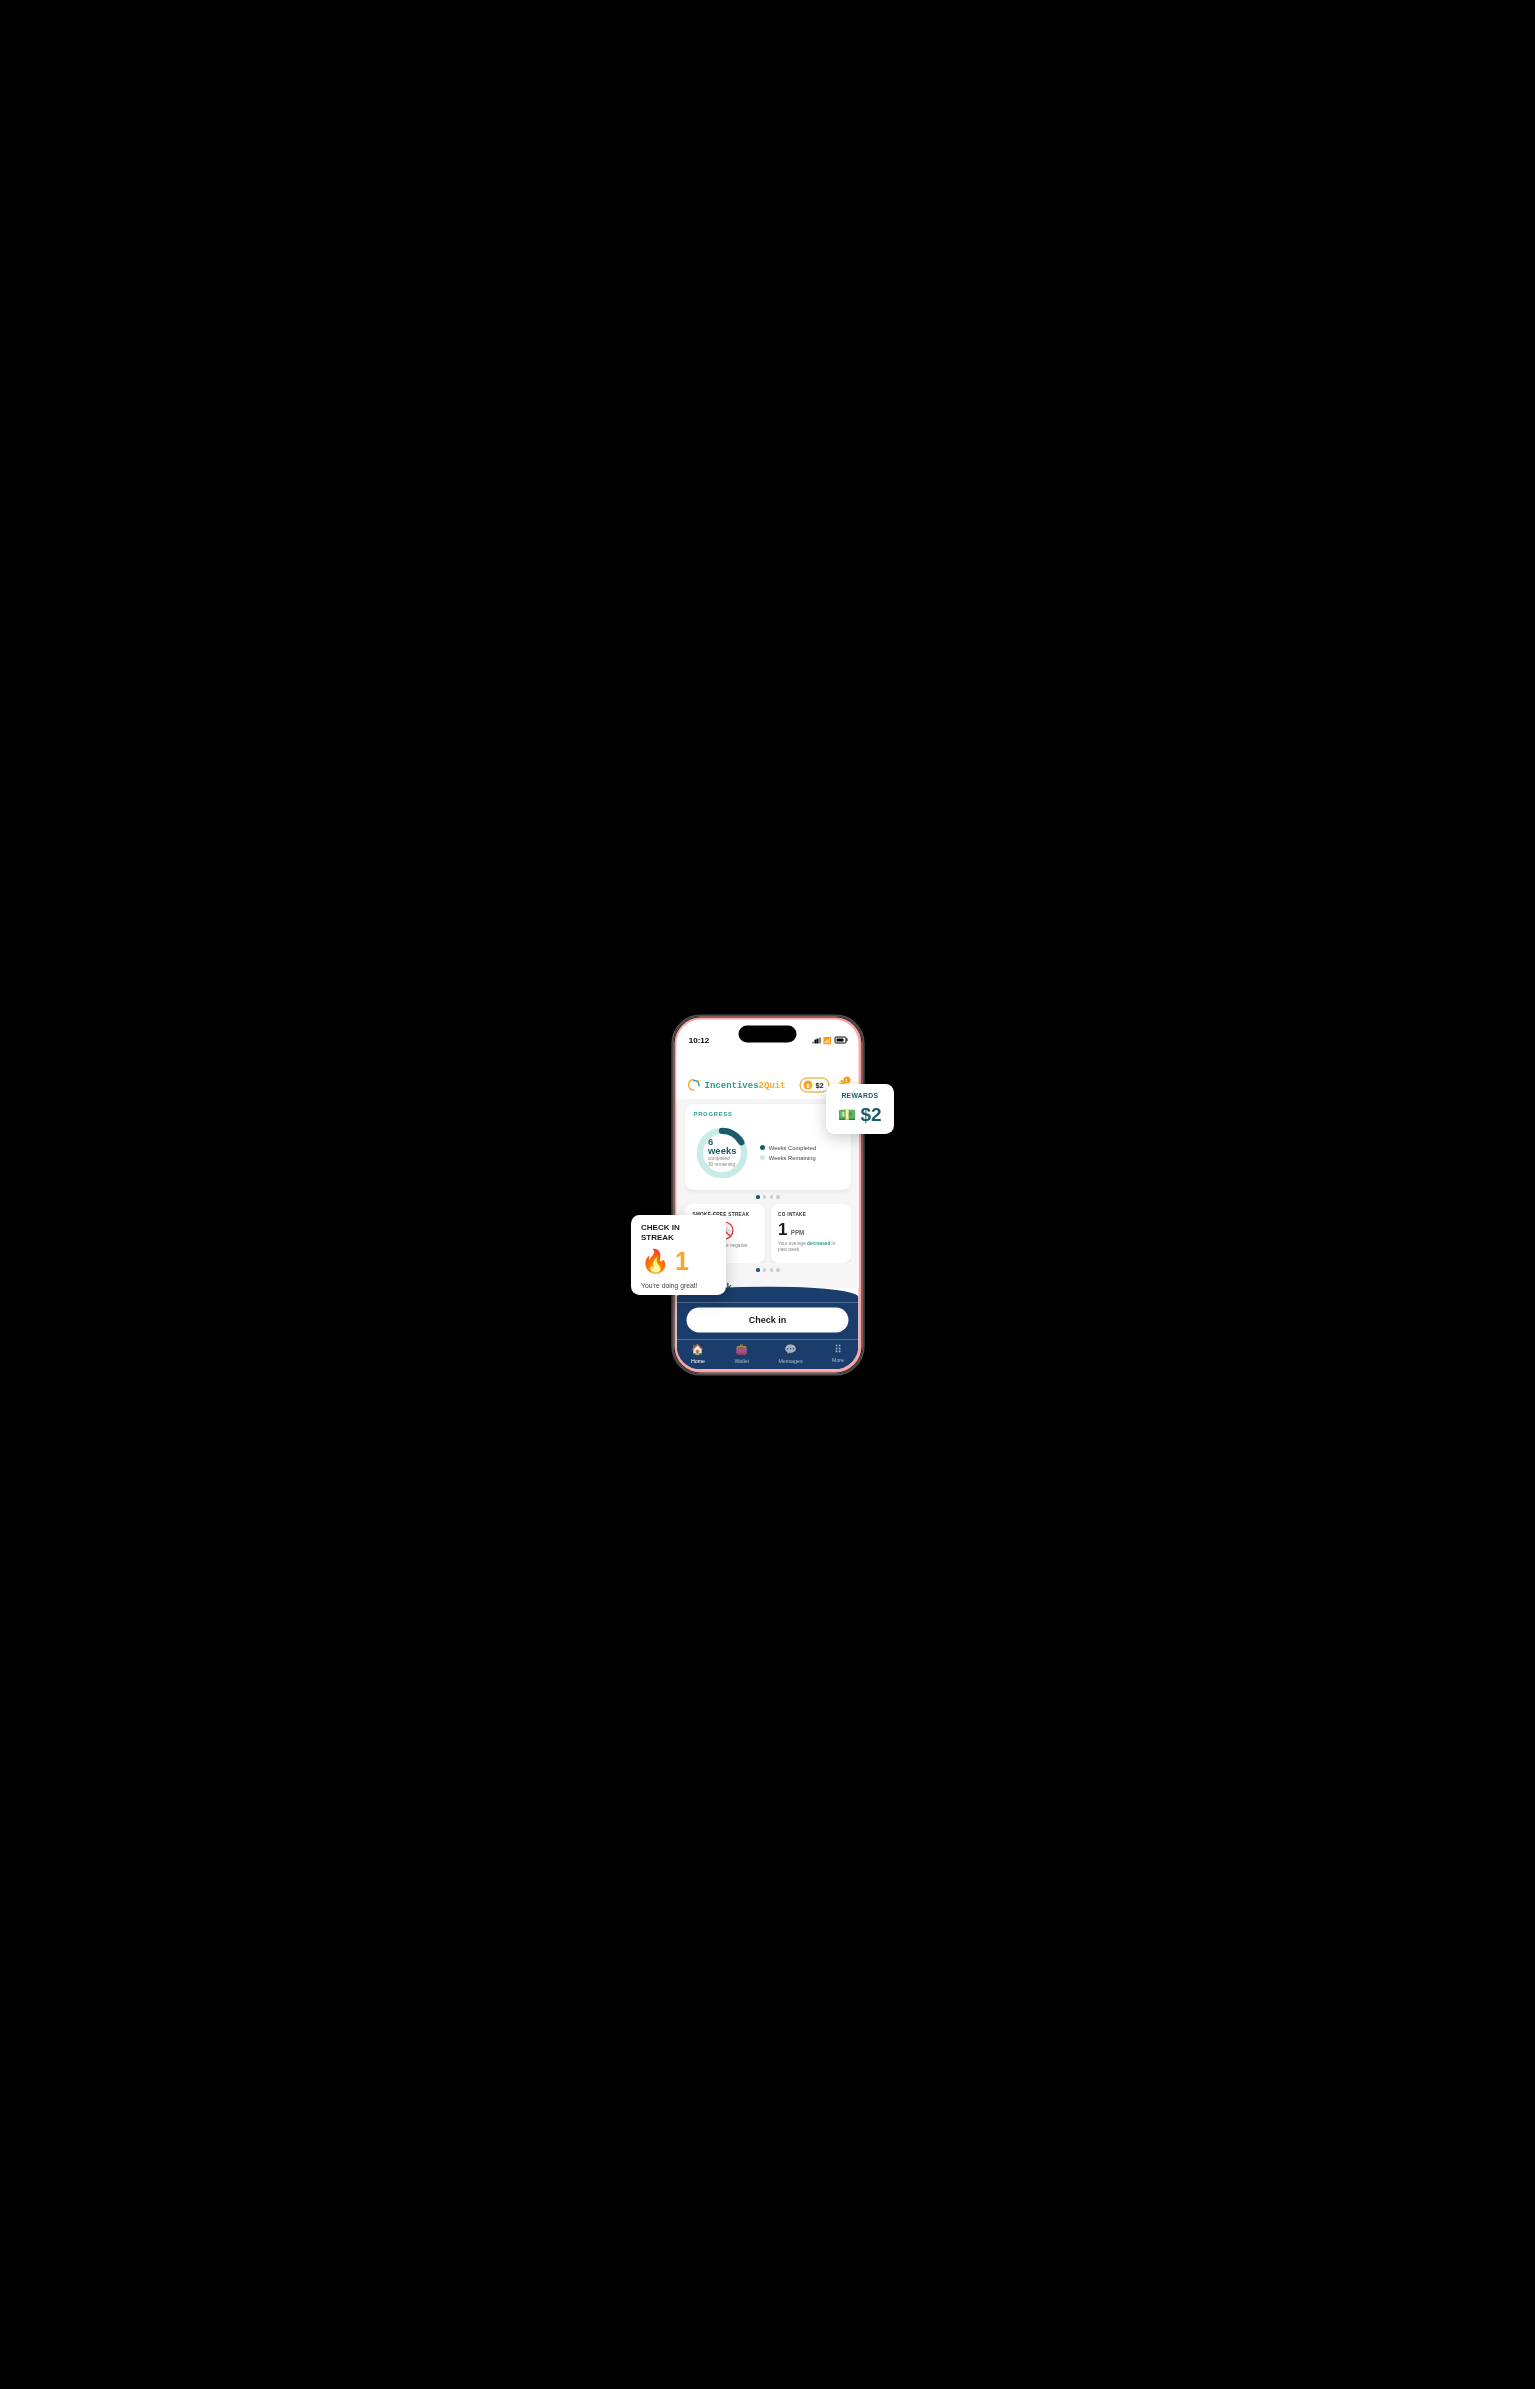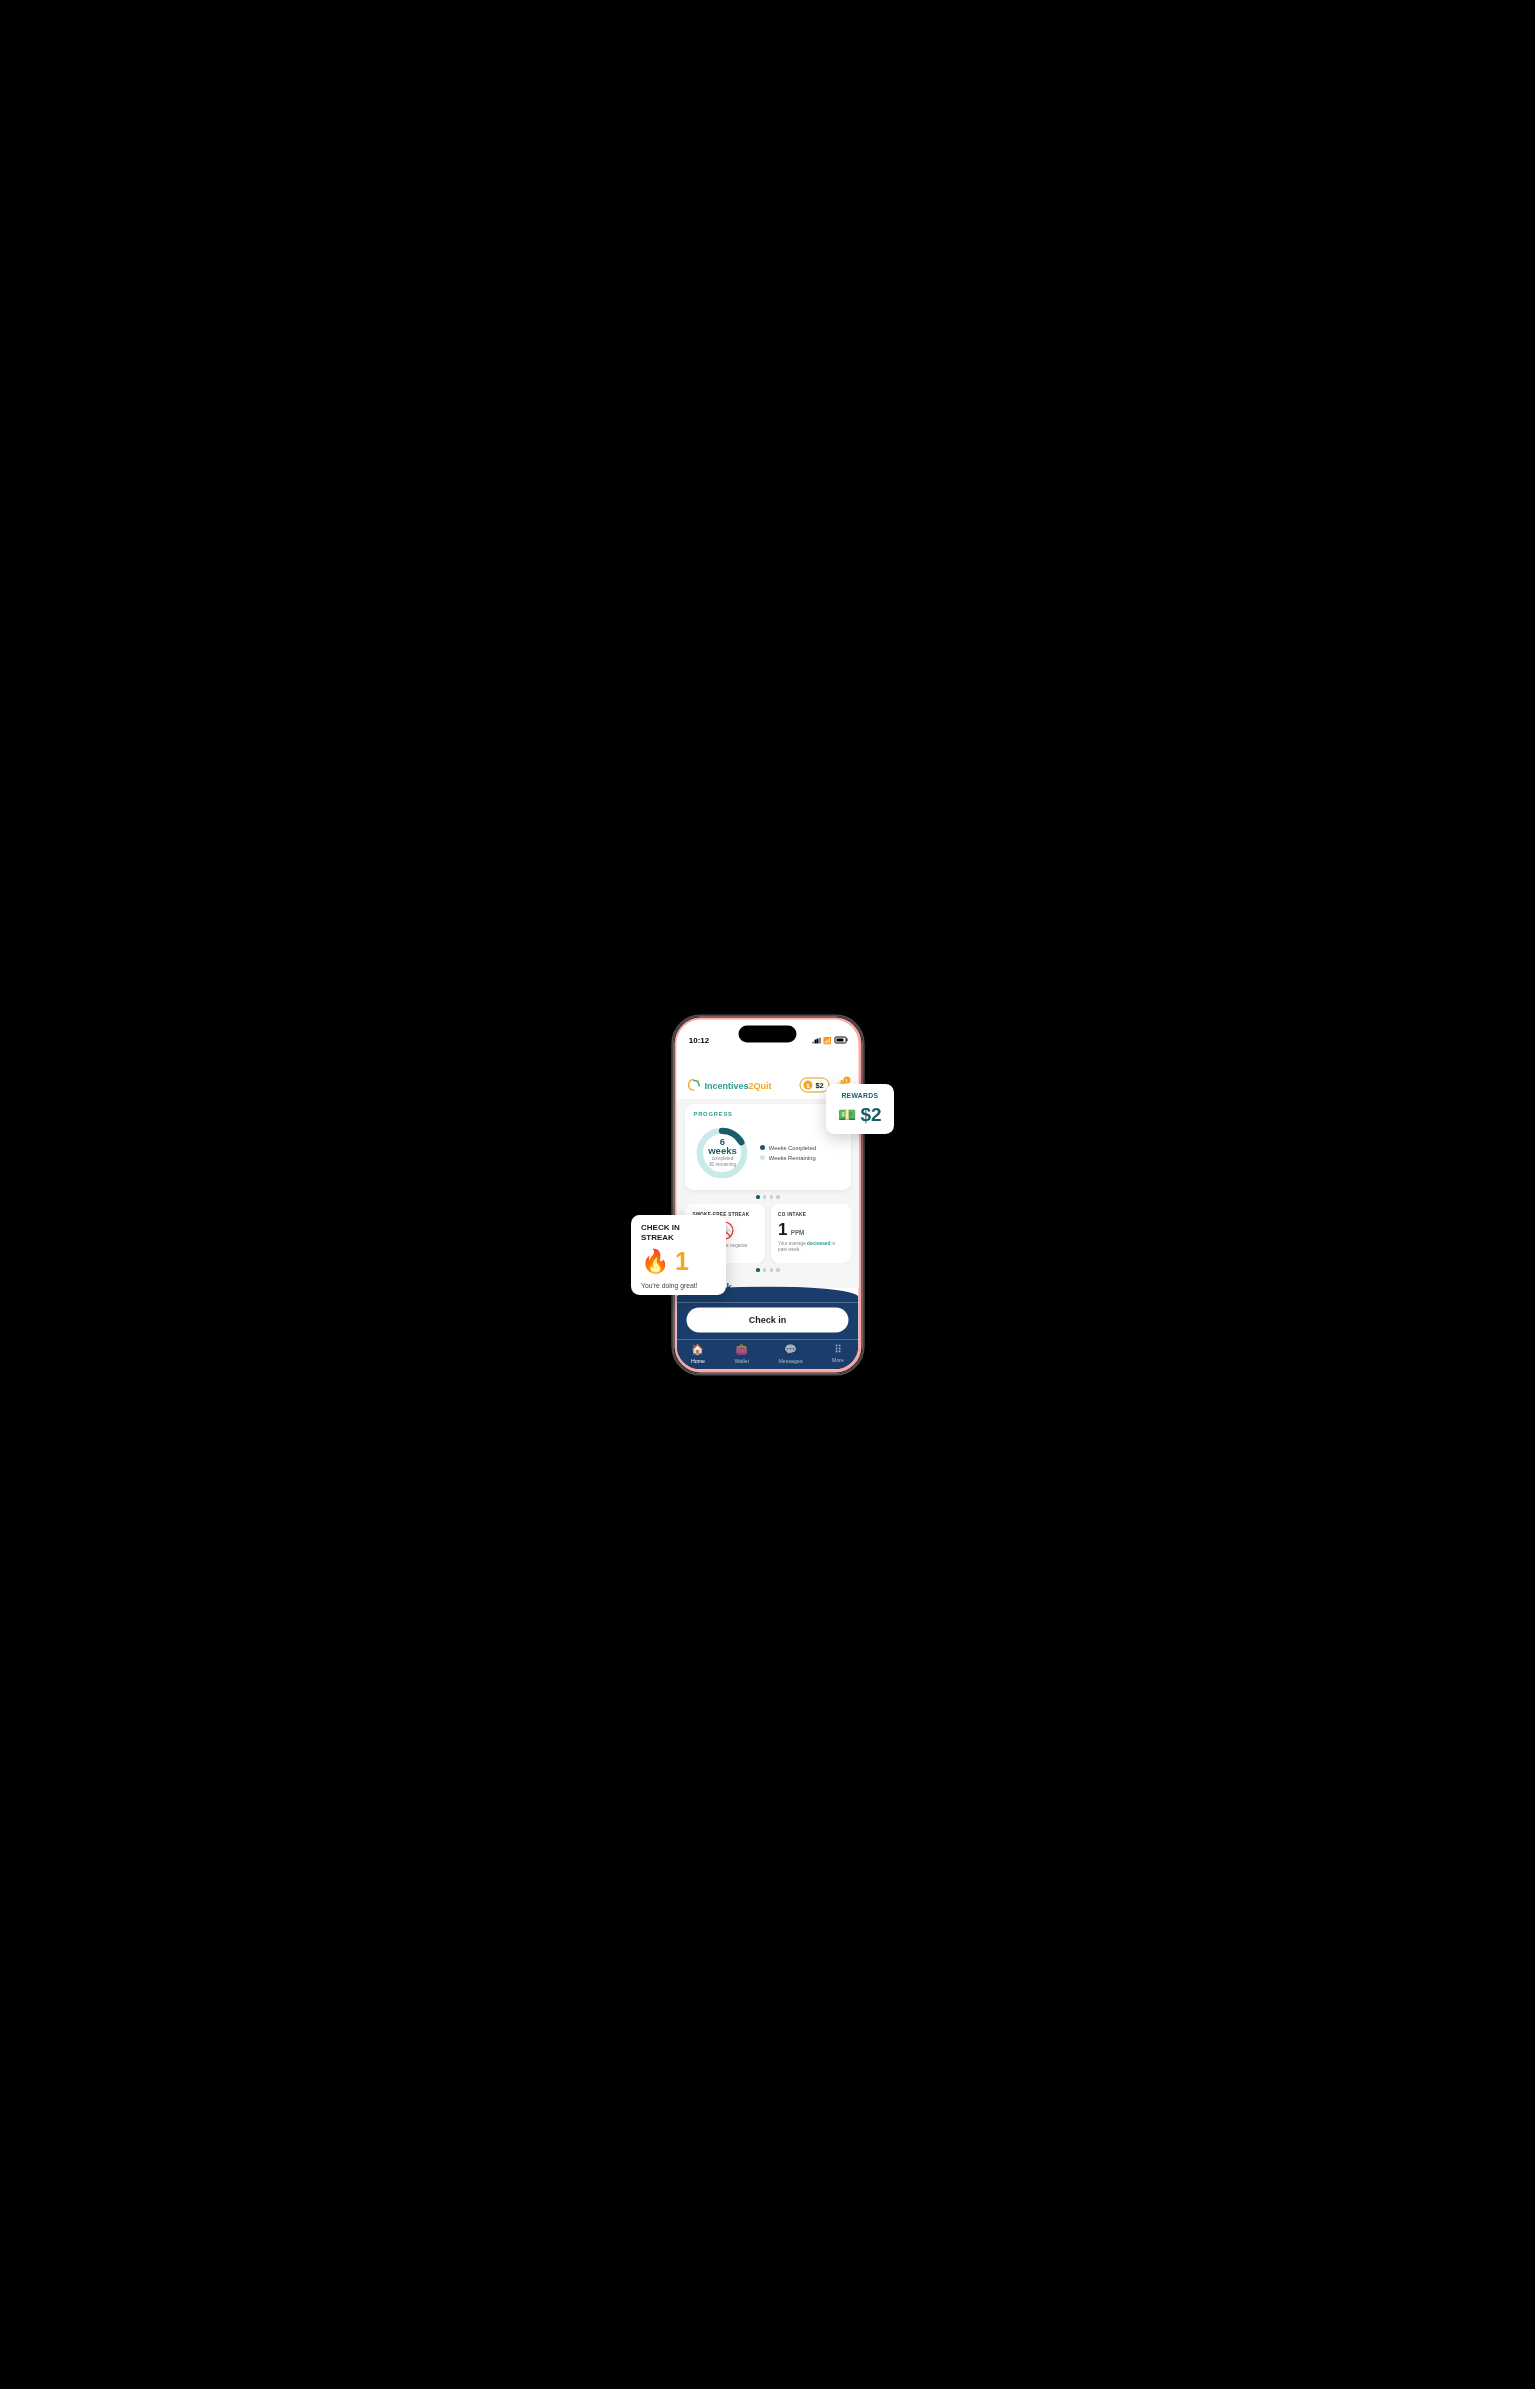--- a/index.html
+++ b/index.html
@@ -165,20 +165,21 @@
     }
 
     .logo-text {
       font-size: 9px;
       font-weight: 700;
       color: #1a5c6b;
     }
 
     .logo-text span {
       color: #2a9d8f;
+      font-family: Liberation Mono, monospace;
     }
 
     .header-right {
       display: flex;
       align-items: center;
       gap: 5.3px;
     }
 
     .coin-badge {
       display: flex;
@@ -271,21 +272,21 @@
       width: 58px;
       height: 58px;
       transform: rotate(-90deg);
     }
 
     .donut-center {
       position: absolute;
       top: 50%;
       left: 50%;
       transform: translate(-50%, -50%);
-      text-align: center;
+      text-align: left;
     }
 
     .donut-weeks {
       font-size: 9.5px;
       font-weight: 800;
       color: #1a5c6b;
       line-height: 1;
     }
 
     .donut-label {

